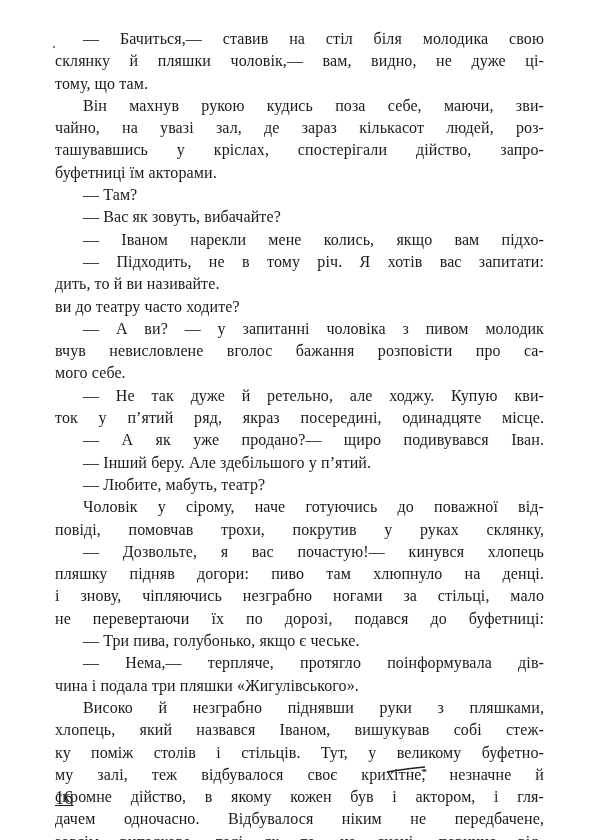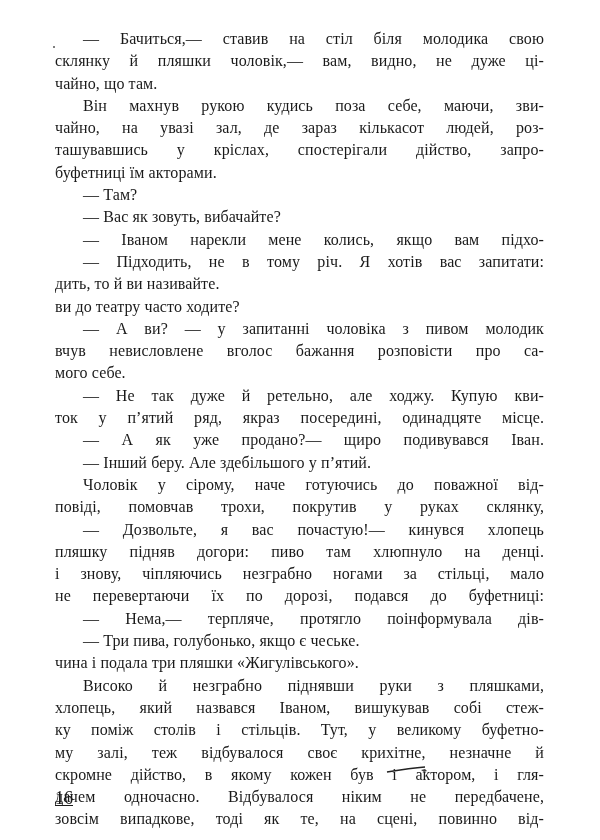--- a/index.html
+++ b/index.html
@@ -63,46 +63,47 @@
     }
   </style>
 </head>
 <body>
 
 <div class="speck"></div>
 
 <div class="page">
   <div class="line indent">— Бачиться,— ставив на стіл біля молодика свою</div>
   <div class="line">склянку й пляшки чоловік,— вам, видно, не дуже ці-</div>
-  <div class="line last">чайно, що там.</div>
+  <div class="line last">тому, що там.</div>
   <div class="line indent">Він махнув рукою кудись поза себе, маючи, зви-</div>
   <div class="line">чайно, на увазі зал, де зараз кількасот людей, роз-</div>
   <div class="line">ташувавшись у кріслах, спостерігали дійство, запро-</div>
   <div class="line last">буфетниці їм акторами.</div>
   <div class="line indent last">— Там?</div>
   <div class="line indent last">— Вас як зовуть, вибачайте?</div>
   <div class="line indent">— Іваном нарекли мене колись, якщо вам підхо-</div>
   <div class="line indent">— Підходить, не в тому річ. Я хотів вас запитати:</div>
   <div class="line last">дить, то й ви називайте.</div>
   <div class="line last">ви до театру часто ходите?</div>
   <div class="line indent">— А ви? — у запитанні чоловіка з пивом молодик</div>
   <div class="line">вчув невисловлене вголос бажання розповісти про са-</div>
   <div class="line last">мого себе.</div>
   <div class="line indent">— Не так дуже й ретельно, але ходжу. Купую кви-</div>
   <div class="line">ток у п’ятий ряд, якраз посередині, одинадцяте місце.</div>
   <div class="line indent">— А як уже продано?— щиро подивувався Іван.</div>
   <div class="line indent last">— Інший беру. Але здебільшого у п’ятий.</div>
+  <div class="line indent last">— Любите, мабуть, театр?</div>
   <div class="line indent">Чоловік у сірому, наче готуючись до поважної від-</div>
   <div class="line">повіді, помовчав трохи, покрутив у руках склянку,</div>
   <div class="line indent">— Дозвольте, я вас почастую!— кинувся хлопець</div>
   <div class="line">пляшку підняв догори: пиво там хлюпнуло на денці.</div>
   <div class="line">і знову, чіпляючись незграбно ногами за стільці, мало</div>
   <div class="line">не перевертаючи їх по дорозі, подався до буфетниці:</div>
+  <div class="line indent last">— Три пива, голубонько, якщо є чеське.</div>
   <div class="line indent">— Нема,— терпляче, протягло поінформувала дів-</div>
-  <div class="line indent last">— Три пива, голубонько, якщо є чеське.</div>
   <div class="line last">чина і подала три пляшки «Жигулівського».</div>
   <div class="line indent">Високо й незграбно піднявши руки з пляшками,</div>
   <div class="line">хлопець, який назвався Іваном, вишукував собі стеж-</div>
   <div class="line">ку поміж столів і стільців. Тут, у великому буфетно-</div>
   <div class="line">му залі, теж відбувалося своє крихітне, незначне й</div>
   <div class="line">скромне дійство, в якому кожен був і актором, і гля-</div>
   <div class="line">дачем одночасно. Відбувалося ніким не передбачене,</div>
   <div class="line">зовсім випадкове, тоді як те, на сцені, повинно від-</div>
 </div>
 

